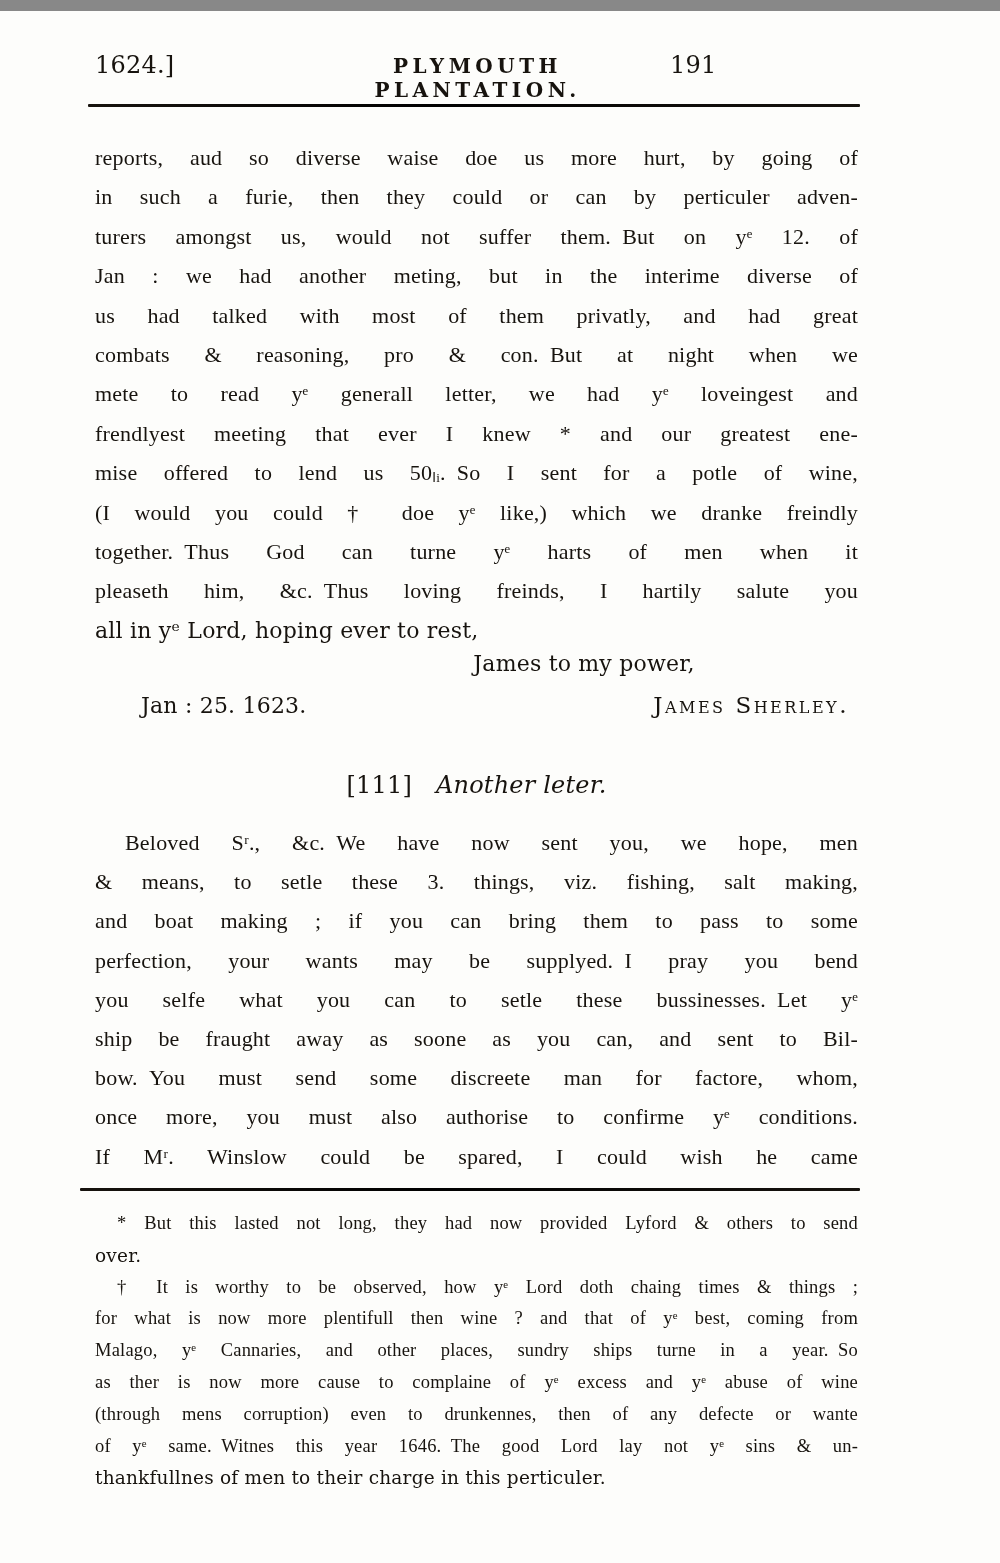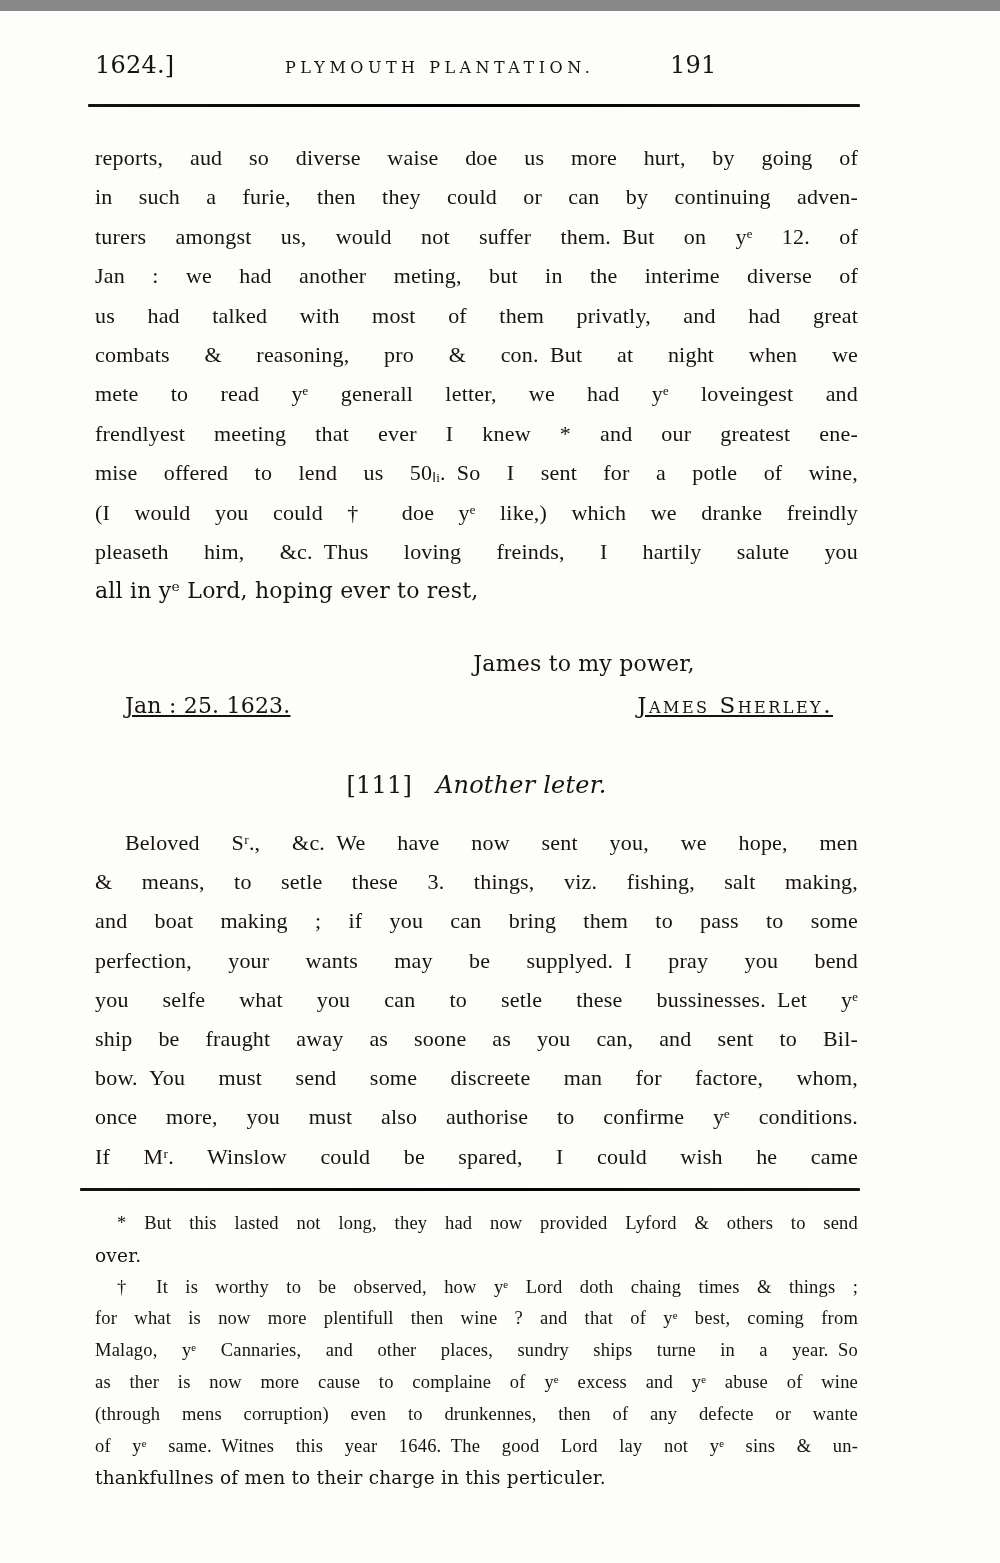--- a/index.html
+++ b/index.html
@@ -5,32 +5,32 @@
   :root { --ink:#17130e; --paper:#fdfdfb; }
   * { margin:0; padding:0; box-sizing:border-box; }
   body { background:#888; font-family:"DejaVu Serif","Liberation Serif",serif; }
   .page {
     position:relative; width:1000px; height:1563px;
     background:var(--paper); color:var(--ink); margin:11px auto; overflow:hidden;
     letter-spacing:0.2px;
   }
   .header { position:absolute; left:95px; top:40px; width:765px; display:flex; align-items:baseline; }
   .h-left  { width:190px; font-size:24px; }
-  .h-center{ flex:1; text-align:left; font-size:16px; letter-spacing:4.5px; font-weight:400; }
+  .h-center{ flex:1; text-align:center; font-size:20px; letter-spacing:4.5px; font-weight:700; }
   .h-right { width:190px; font-size:24px; }
   .rule { position:absolute; height:3px; background:linear-gradient(90deg,var(--ink),#000 45%,var(--ink)); border-radius:1px; }
   .rule1 { left:88px; top:93px; width:772px; }
   .rule2 { left:80px; top:1177px; width:780px; }
   .letter1 { position:absolute; left:95px; top:127px; width:763px; font-size:22px; line-height:39.4px; }
   .letter2 { position:absolute; left:95px; top:812px; width:763px; font-size:22px; line-height:39.2px; }
   .ln { min-height:1em; }
   .just { text-align:justify; text-align-last:justify;font-family:Liberation Serif, serif; }
   .indent { text-indent:30px; }
   .closing { position:absolute; left:310px; top:640px; width:548px; text-align:center; font-size:22px; }
-  .sigrow { position:absolute; left:95px; top:681px; width:763px; display:flex; justify-content:space-between; font-size:22px; align-items:baseline;text-decoration:underline; }
+  .sigrow { position:absolute; left:111px; top:681px; width:763px; display:flex; justify-content:space-between; font-size:22px; align-items:baseline; }
   .sig-date { padding-left:30px; }
   .sig-name { padding-right:25px; font-variant:small-caps; letter-spacing:2.5px; font-size:23px; }
   .heading { position:absolute; left:95px; top:760px; width:763px; text-align:center; font-size:24px; }
   .heading-number { margin-right:24px; }
   .heading-title { font-style:italic; }
   .footnotes { position:absolute; left:95px; top:1197px; width:763px; font-size:18.5px; line-height:31.8px; }
   .findent { text-indent:22px; }
 </style>
 </head>
 <body>
@@ -40,29 +40,30 @@
   <div class="header">
     <span class="h-left">1624.]</span>
     <span class="h-center">PLYMOUTH PLANTATION.</span>
     <span class="h-right">191</span>
   </div>
 
   <div class="rule rule1"></div>
 
   <div class="letter1">
     <div class="ln just">reports, aud so diverse waise doe us more hurt, by going of</div>
-    <div class="ln just">in such a furie, then they could or can by continuing adven-</div>
+    <div class="ln just">in such a furie, then they could or can by perticuler adven-</div>
     <div class="ln just">turers amongst us, would not suffer them. But on yᵉ 12. of</div>
     <div class="ln just">Jan : we had another meting, but in the interime diverse of</div>
     <div class="ln just">us had talked with most of them privatly, and had great</div>
     <div class="ln just">combats &amp; reasoning, pro &amp; con. But at night when we</div>
     <div class="ln just">mete to read yᵉ generall letter, we had yᵉ loveingest and</div>
     <div class="ln just">frendlyest meeting that ever I knew * and our greatest ene-</div>
     <div class="ln just">mise offered to lend us 50ₗᵢ. So I sent for a potle of wine,</div>
     <div class="ln just">(I would you could † doe yᵉ like,) which we dranke freindly</div>
+    <div class="ln just">together. Thus God can turne yᵉ harts of men when it</div>
     <div class="ln just">pleaseth him, &amp;c. Thus loving freinds, I hartily salute you</div>
     <div class="ln">all in yᵉ Lord, hoping ever to rest,</div>
   </div>
 
   <div class="closing">James to my power,</div>
 
   <div class="sigrow">
     <span class="sig-date">Jan : 25. 1623.</span>
     <span class="sig-name">James Sherley.</span>
   </div>

